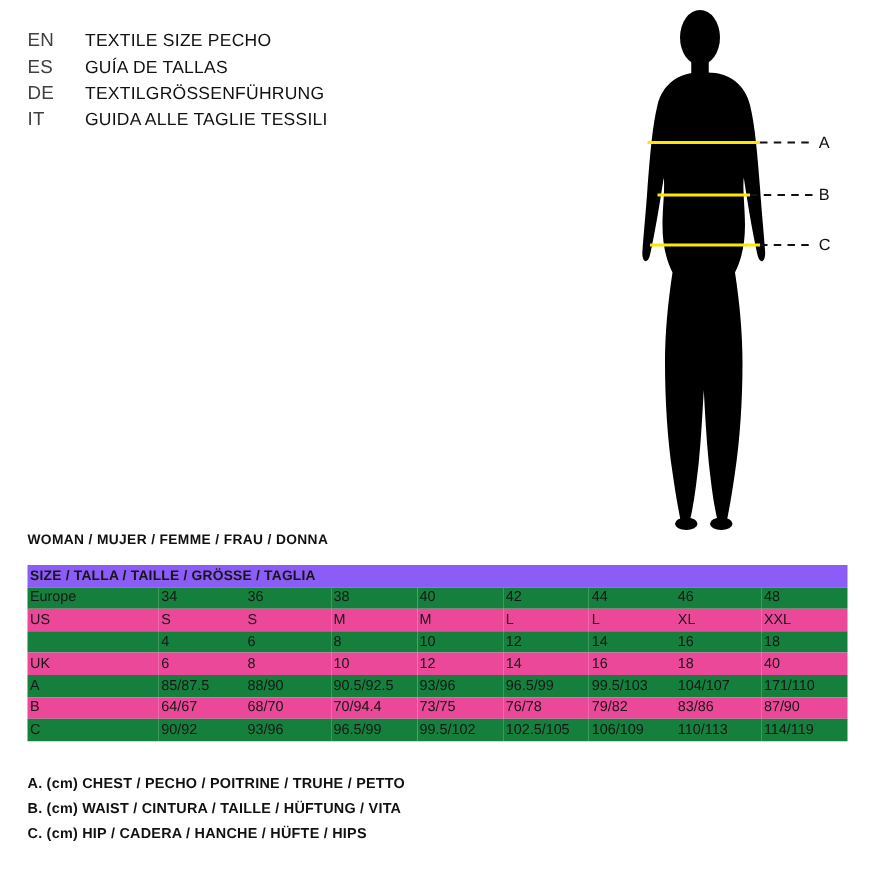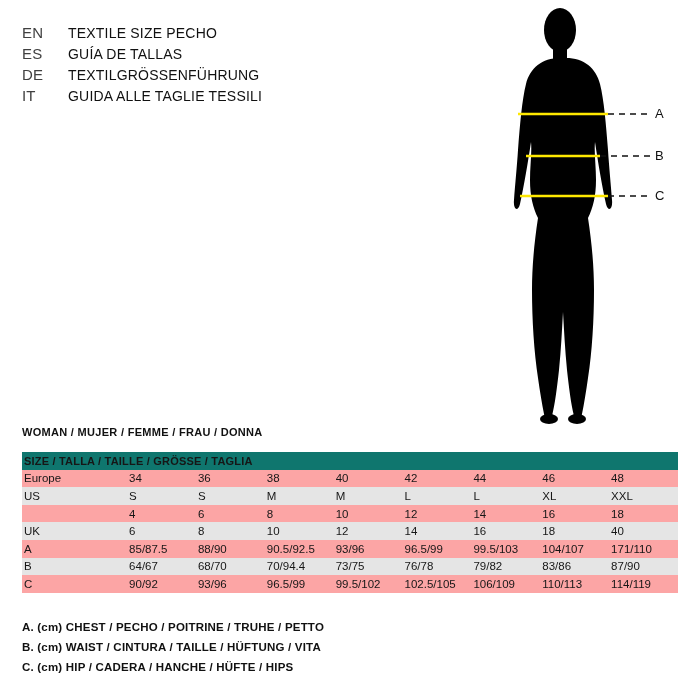--- a/index.html
+++ b/index.html
@@ -82,28 +82,28 @@
     width: 100%;
     font-size: 11.5px;
     color: #161616;
   }
   table.size-table td {
     height: 17.6px;
     padding: 0 2px;
     vertical-align: middle;
   }
   .row-head td {
-    background: #0f766e;
+    background: #8b5cf6;
     font-weight: bold;
     font-size: 11px;
     letter-spacing: .2px;
     height: 18px;
   }
-  .row-alt td { background: #fca5a5; }
-  .row-plain td { background: #e5e5e5; margin-top: 17px; }
+  .row-alt td { background: #15803d; }
+  .row-plain td { background: #ec4899; margin-top: 17px; }
   .c-label { width: 105px; text-align: left; padding-left: 4px; }
   .c-val { width: 68.8px; }
 
   #legend {
     position: absolute;
     left: 22px;
     top: 617px;
     width: 560px;
   }
   .legend-line {

